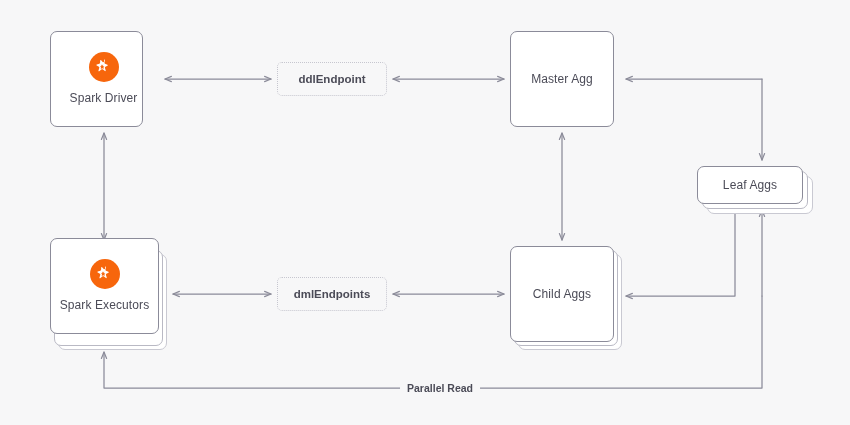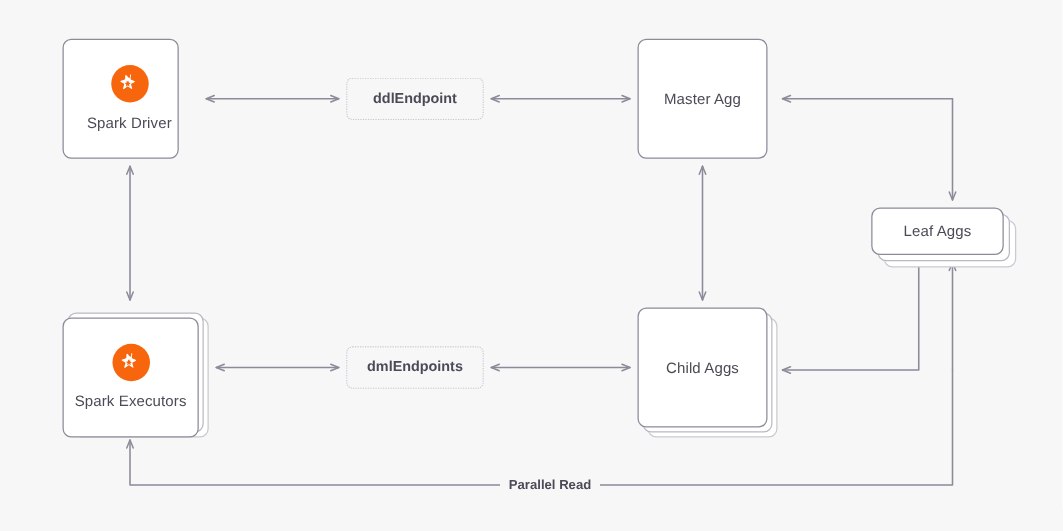--- a/index.html
+++ b/index.html
@@ -152,21 +152,21 @@
       <svg width="19" height="19" viewBox="0 0 24 24" aria-hidden="true">
         <path d="M12.6 2.2c.5-.4 1.2 0 1.1.6l-.5 3.3c-.1.5.2 1 .7 1.2l3.1 1.2c.6.2.6 1 0 1.3l-2.6 1.2c-.5.2-.8.8-.6 1.4l1 3.4c.2.6-.5 1.1-1 .7l-2.8-2.2c-.4-.3-1-.3-1.4 0l-3 2.4c-.5.4-1.2-.1-1-.7l1.1-3.6c.2-.5 0-1.1-.5-1.4L3.4 9.6c-.6-.3-.5-1.1.1-1.3l3.3-1c.5-.2.9-.6.9-1.2l.1-3c0-.6.8-.9 1.2-.4l2 2.3c.3.4.9.5 1.3.2l.3-.2z" fill="#ffffff"></path>
         <path d="M11.1 8.3c.2-.2.5 0 .5.3l-.2 1.3c0 .2.1.4.3.5l1.2.5c.2.1.2.4 0 .5l-1 .5c-.2.1-.3.3-.2.5l.4 1.3c.1.3-.2.5-.4.3l-1.1-.9c-.2-.1-.4-.1-.6 0l-1.1 .9c-.2.2-.5 0-.4-.3l.4-1.4c.1-.2 0-.4-.2-.5l-1-.6c-.2-.1-.2-.4 0-.5l1.3-.4c.2-.1.3-.2.3-.4v-1.2c0-.2.3-.4.5-.2l.8.9c.1.2.4.2.5 0z" fill="#f7660c"></path>
       </svg>
     </div>
     <div class="node-label">Spark Driver</div>
   </div>
 
   <div class="stack-layer l2" style="left:58px; top:254px; width:109px; height:96px;"></div>
   <div class="stack-layer" style="left:54px; top:250px; width:109px; height:96px;"></div>
-  <div class="node" style="left:50px; top:254px; width:109px; height:96px;">
+  <div class="node" style="left:50px; top:238px; width:109px; height:96px;">
     <div class="spark-logo">
       <svg width="19" height="19" viewBox="0 0 24 24" aria-hidden="true">
         <path d="M12.6 2.2c.5-.4 1.2 0 1.1.6l-.5 3.3c-.1.5.2 1 .7 1.2l3.1 1.2c.6.2.6 1 0 1.3l-2.6 1.2c-.5.2-.8.8-.6 1.4l1 3.4c.2.6-.5 1.1-1 .7l-2.8-2.2c-.4-.3-1-.3-1.4 0l-3 2.4c-.5.4-1.2-.1-1-.7l1.1-3.6c.2-.5 0-1.1-.5-1.4L3.4 9.6c-.6-.3-.5-1.1.1-1.3l3.3-1c.5-.2.9-.6.9-1.2l.1-3c0-.6.8-.9 1.2-.4l2 2.3c.3.4.9.5 1.3.2l.3-.2z" fill="#ffffff"></path>
         <path d="M11.1 8.3c.2-.2.5 0 .5.3l-.2 1.3c0 .2.1.4.3.5l1.2.5c.2.1.2.4 0 .5l-1 .5c-.2.1-.3.3-.2.5l.4 1.3c.1.3-.2.5-.4.3l-1.1-.9c-.2-.1-.4-.1-.6 0l-1.1 .9c-.2.2-.5 0-.4-.3l.4-1.4c.1-.2 0-.4-.2-.5l-1-.6c-.2-.1-.2-.4 0-.5l1.3-.4c.2-.1.3-.2.3-.4v-1.2c0-.2.3-.4.5-.2l.8.9c.1.2.4.2.5 0z" fill="#f7660c"></path>
       </svg>
     </div>
     <div class="node-label">Spark Executors</div>
   </div>
 
   <div class="node" style="left:510px; top:31px; width:104px; height:96px;">

